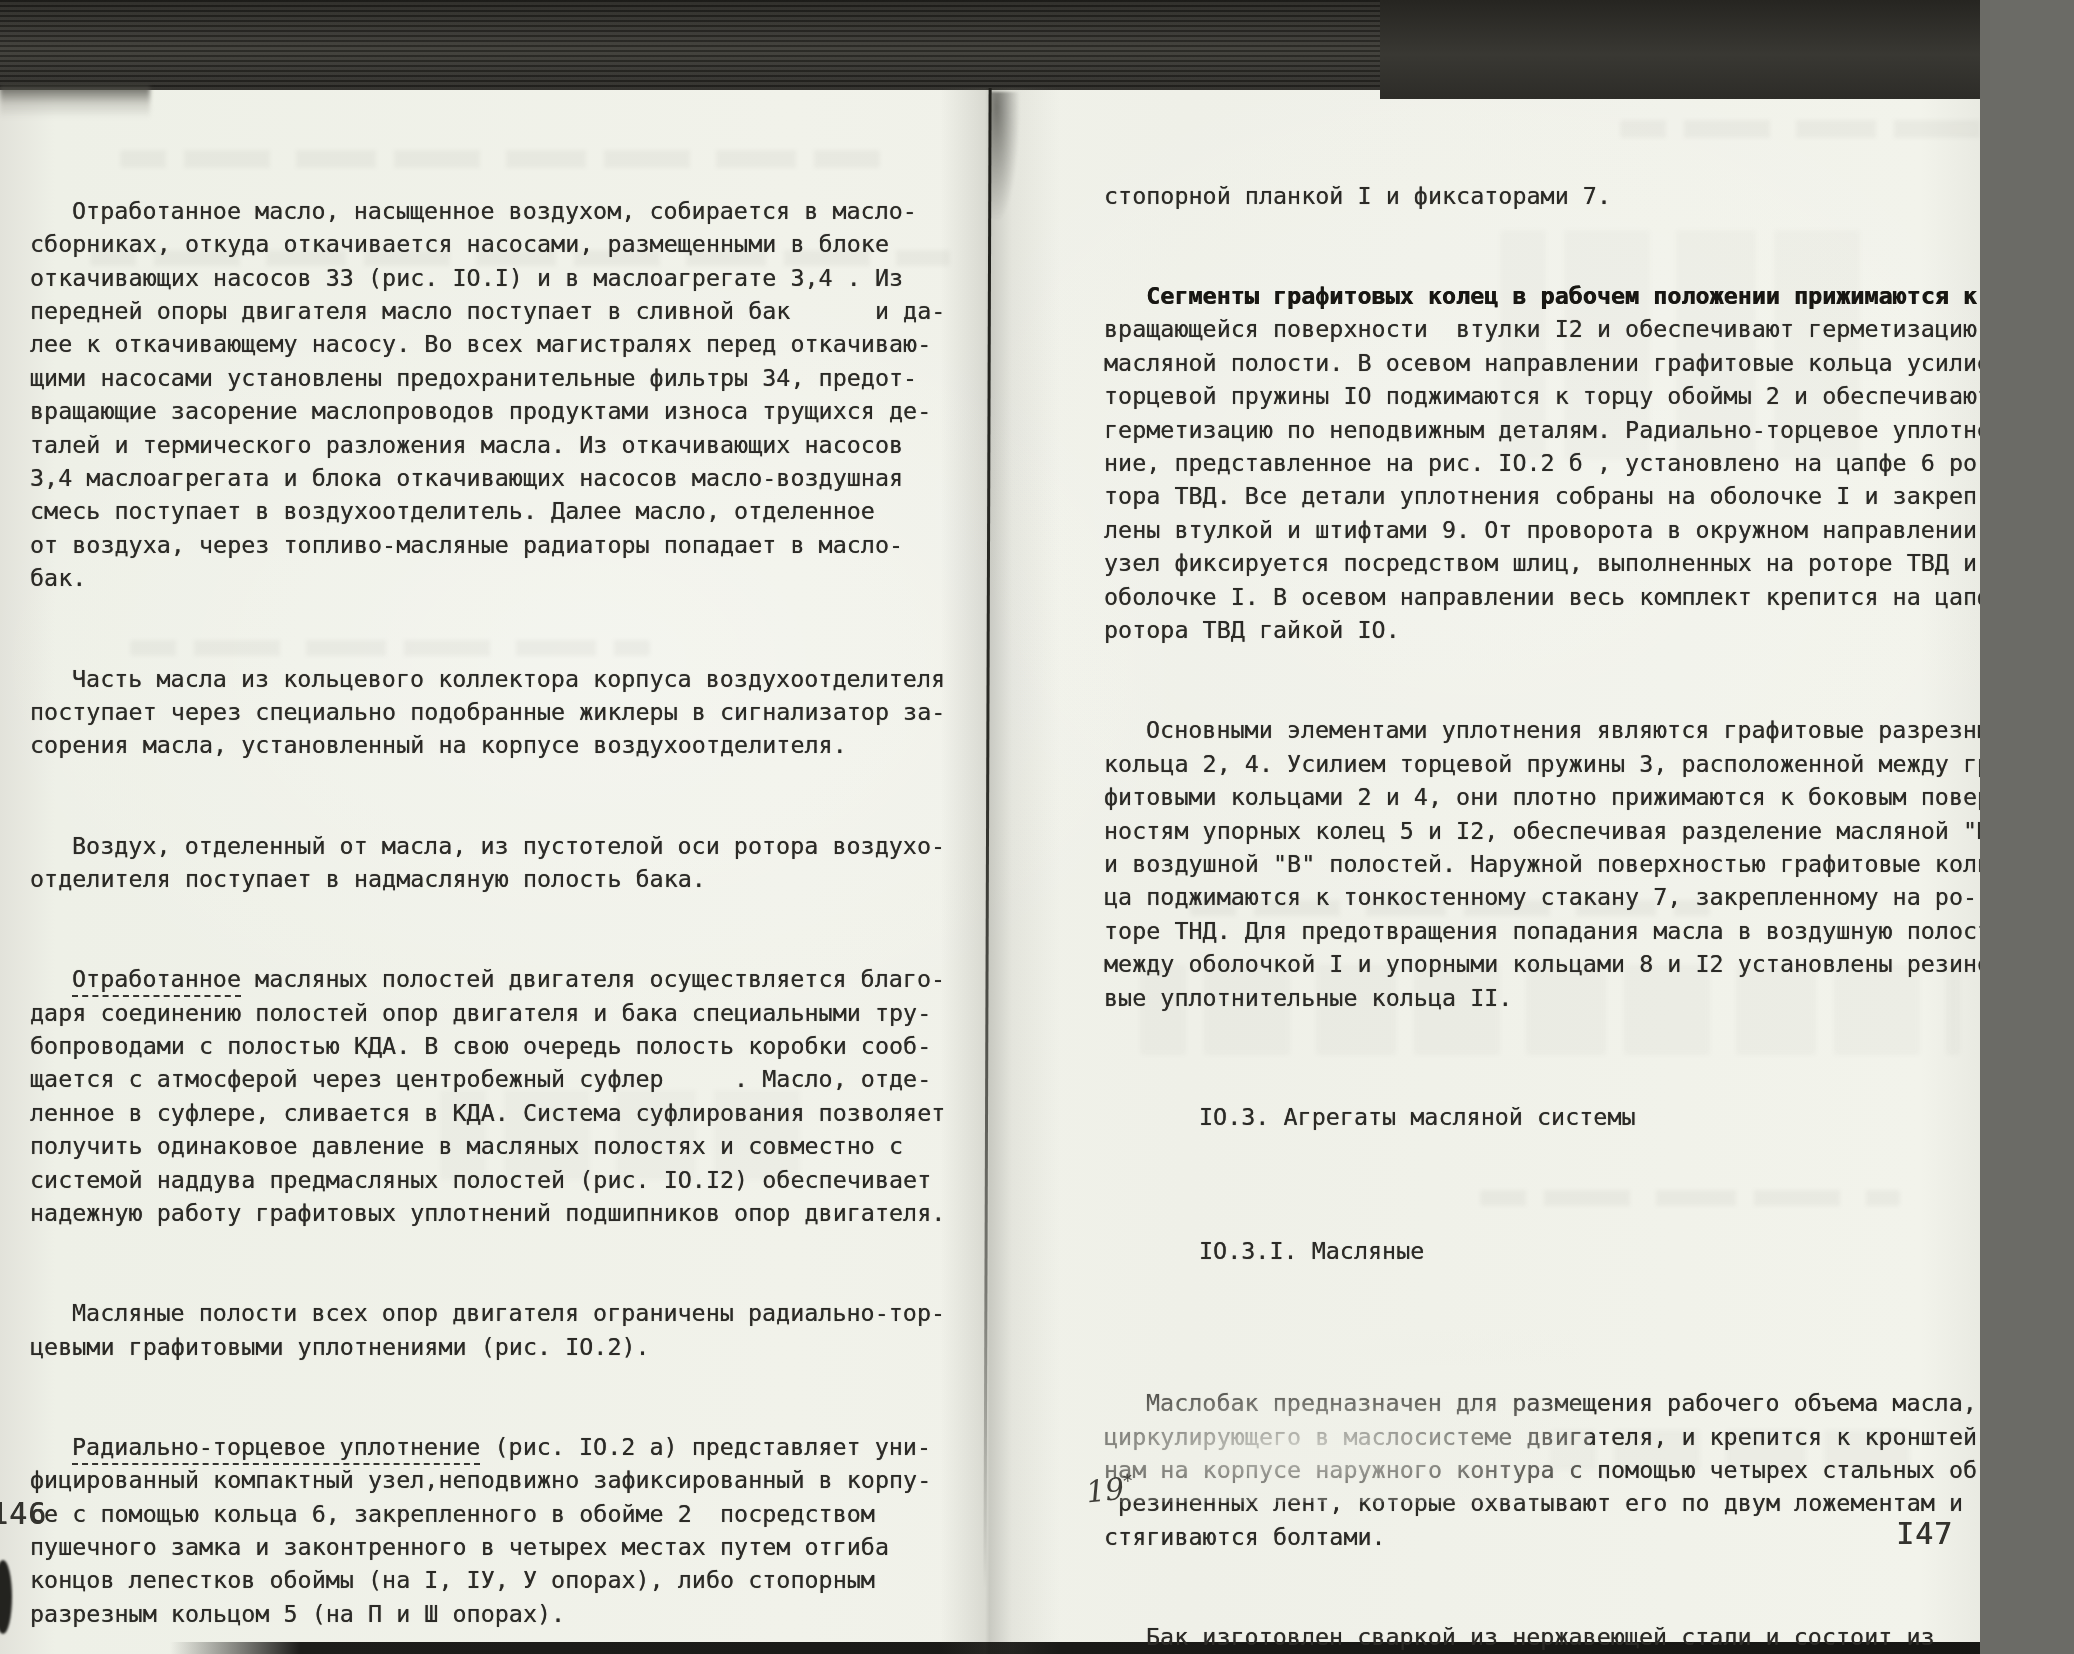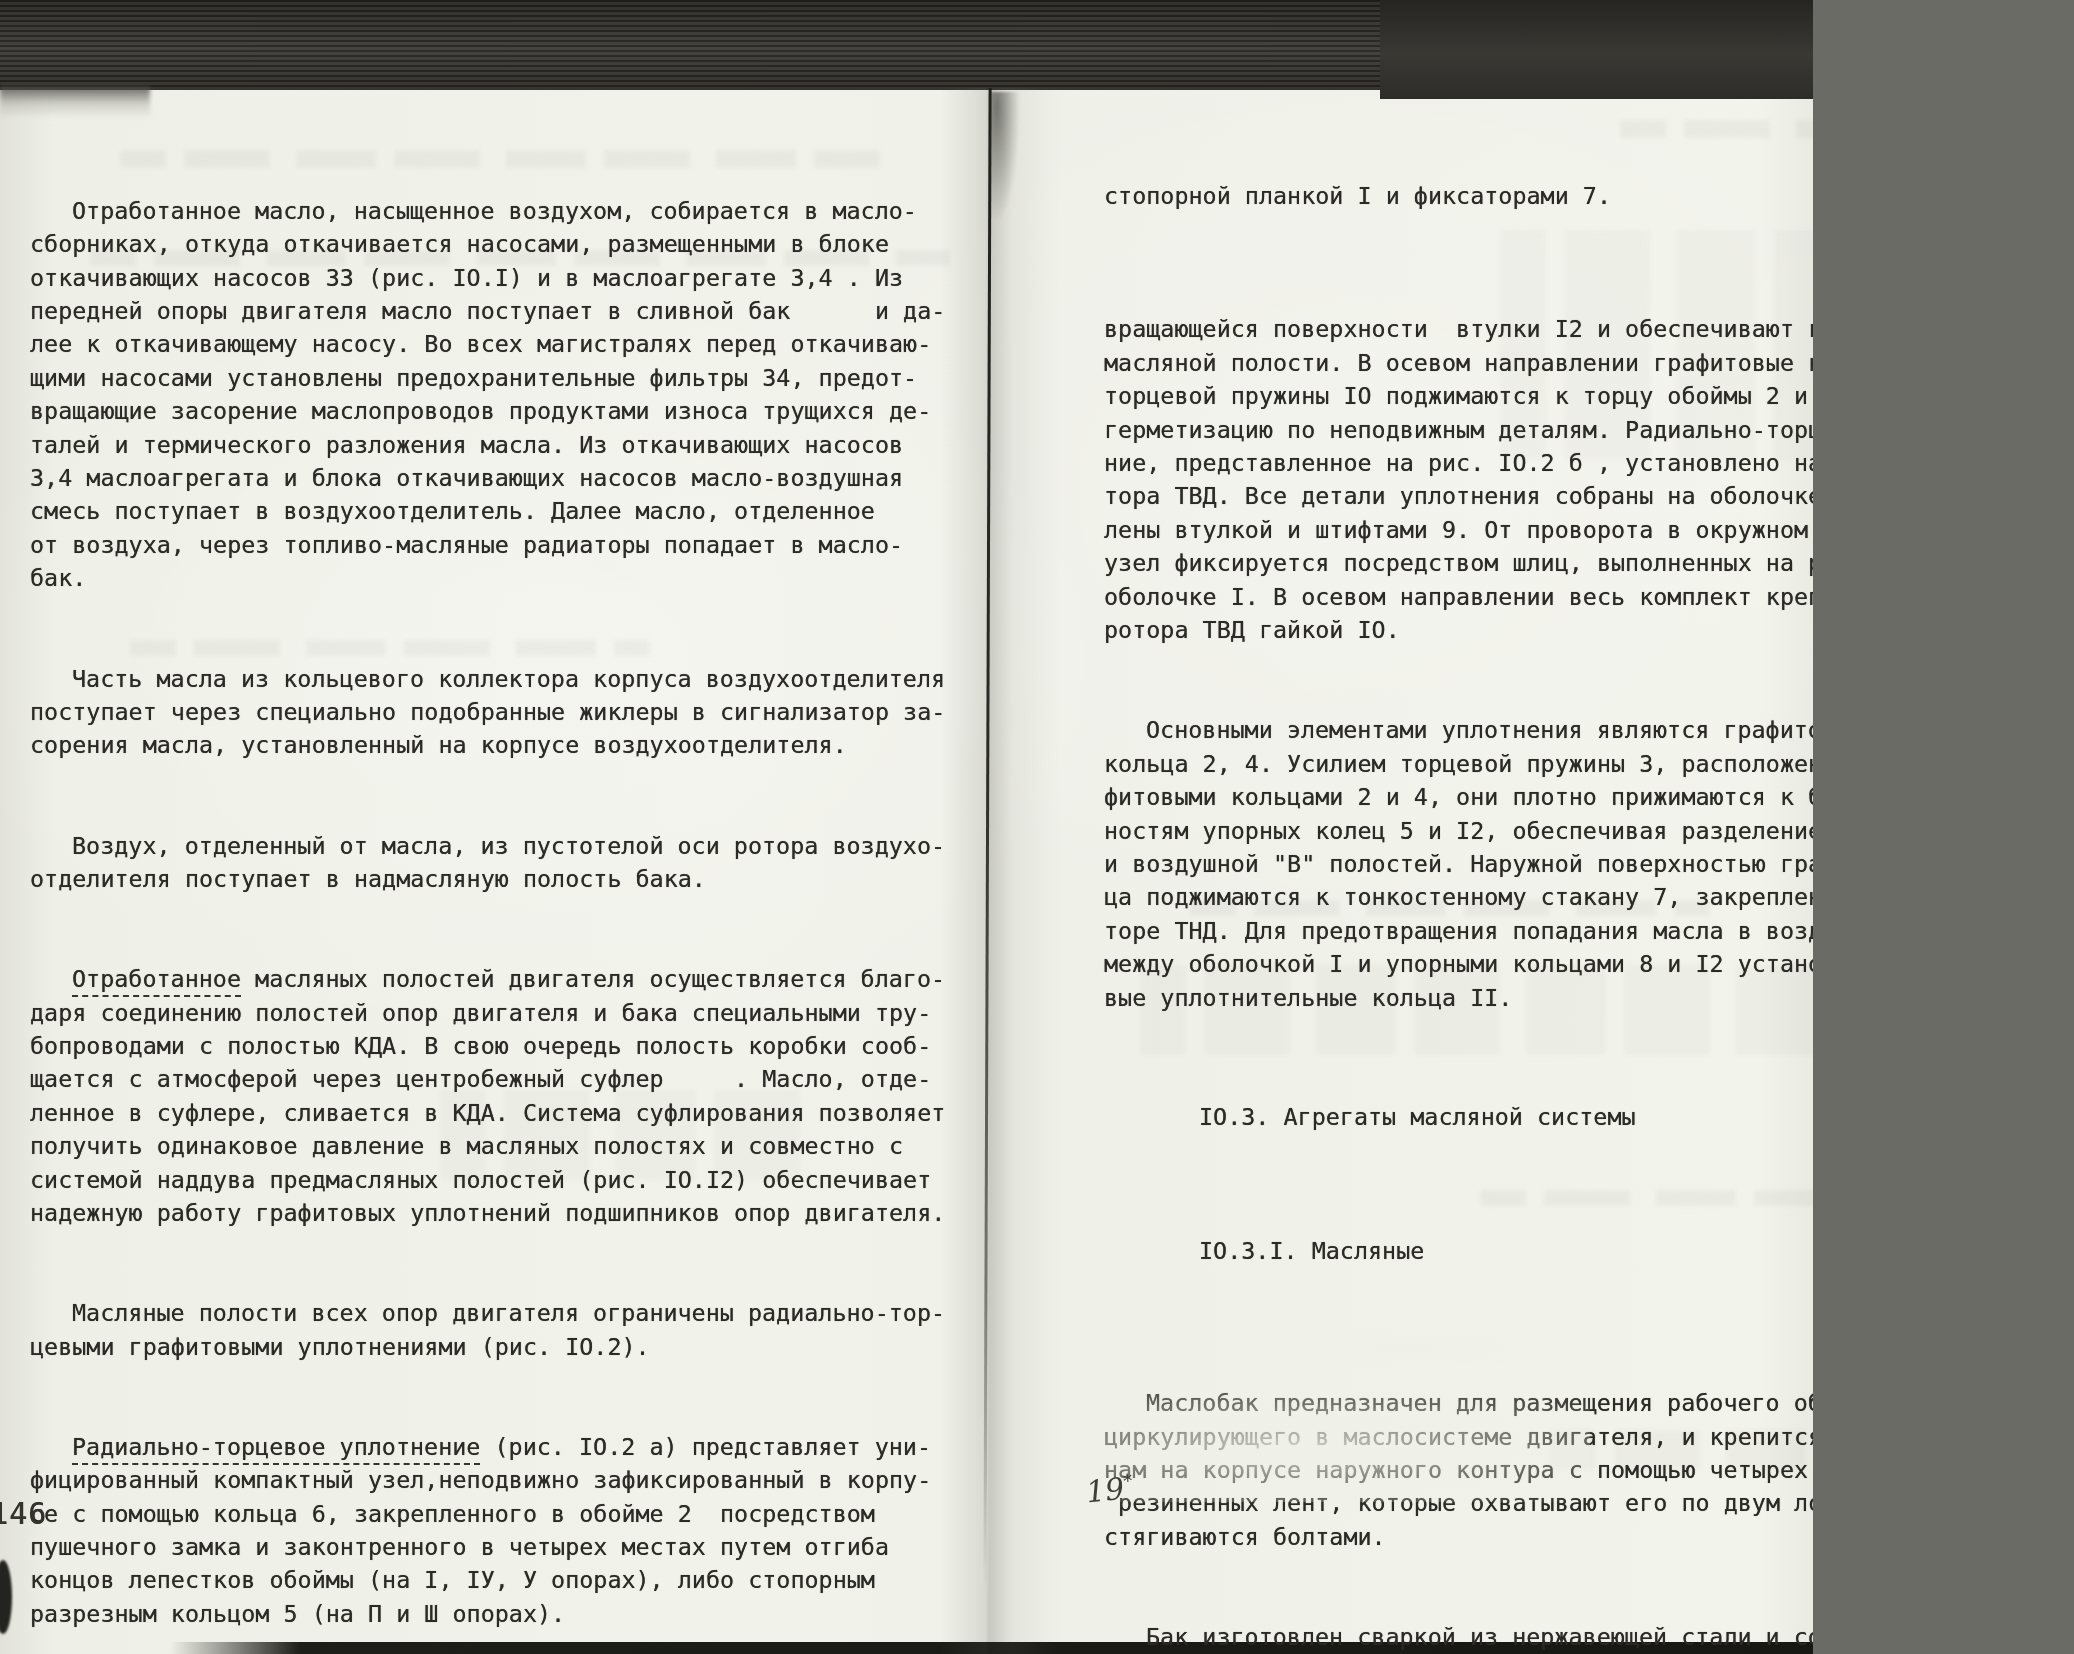--- a/index.html
+++ b/index.html
@@ -1,18 +1,18 @@
 <!DOCTYPE html>
 <html><head>
 <meta charset="utf-8">
 <style>
   html,body{margin:0;padding:0;background:#6b6b66;}
   .page{
     position:relative;
-    width:1813px;height:1654px;
+    width:1980px;height:1654px;
     background:
       radial-gradient(ellipse 900px 600px at 30% 40%, rgba(255,255,255,0.25), transparent 70%),
       radial-gradient(ellipse 900px 700px at 75% 30%, rgba(255,255,255,0.18), transparent 70%),
       linear-gradient(90deg,#e2e2da 0px, #eef0e7 55px, #f1f2ea 40%, #eff0e8 60%, #f2f3eb 97%, #e9eae2 100%),
       #eff0e8;
     overflow:hidden;
     font-family:"DejaVu Sans Mono", monospace;
     color:#2b2a26;
   }
   
@@ -155,21 +155,21 @@
 фицированный компактный узел,неподвижно зафиксированный в корпу-
 се с помощью кольца 6, закрепленного в обойме 2  посредством
 пушечного замка и законтренного в четырех местах путем отгиба
 концов лепестков обоймы (на I, IУ, У опорах), либо стопорным
 разрезным кольцом 5 (на П и Ш опорах).</span></div>
     
   </div>
 
   <div class="col col-right">
     <div class="para noindent">стопорной планкой I и фиксаторами 7.</div>
-    <div class="para"><span>
+    <div class="para"><span class="lead-bold">Сегменты графитовых колец в рабочем положении прижимаются к</span><span>
 вращающейся поверхности  втулки I2 и обеспечивают герметизацию
 масляной полости. В осевом направлении графитовые кольца усилием
 торцевой пружины IO поджимаются к торцу обоймы 2 и обеспечивают
 герметизацию по неподвижным деталям. Радиально-торцевое уплотне-
 ние, представленное на рис. IO.2 б , установлено на цапфе 6 ро-
 тора ТВД. Все детали уплотнения собраны на оболочке I и закреп-
 лены втулкой и штифтами 9. От проворота в окружном направлении
 узел фиксируется посредством шлиц, выполненных на роторе ТВД и
 оболочке I. В осевом направлении весь комплект крепится на цапфе
 ротора ТВД гайкой IO.</span></div>

